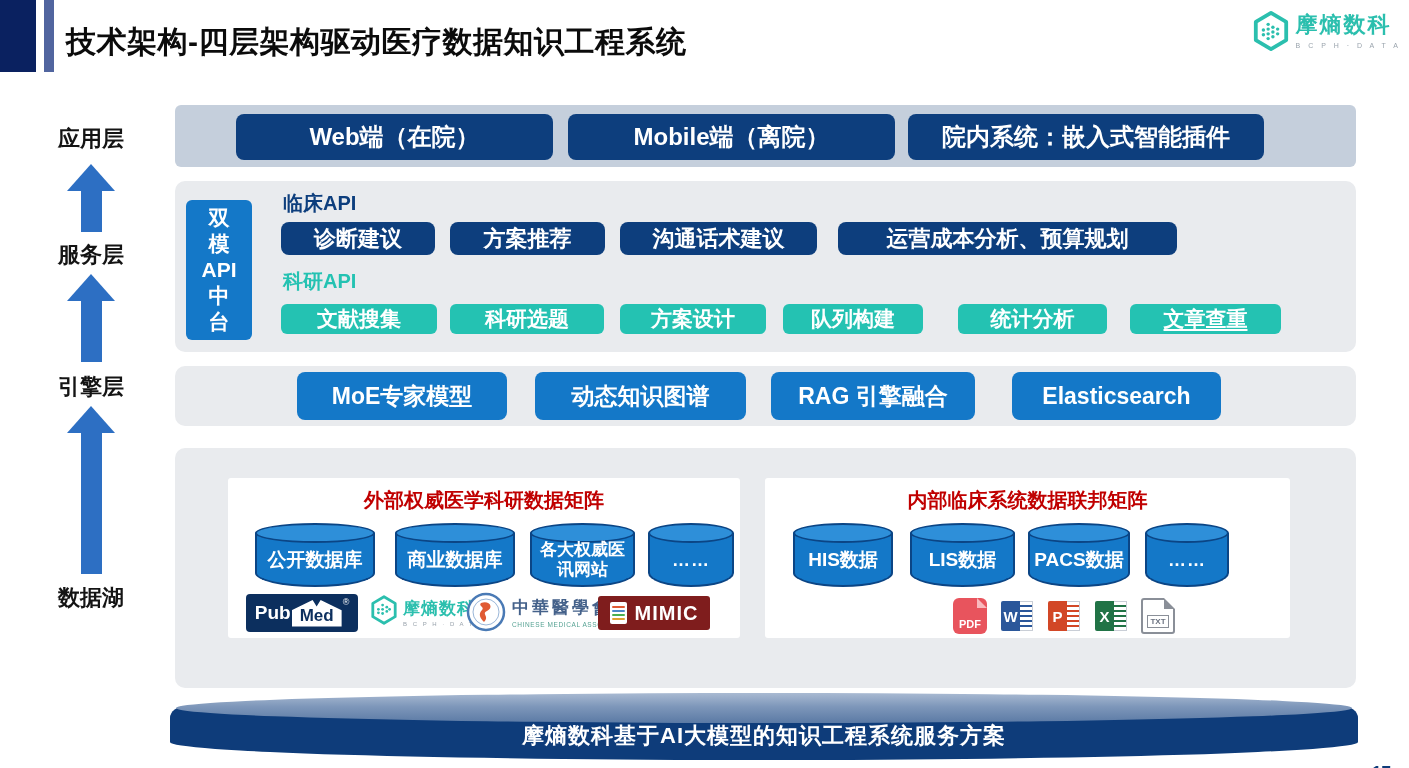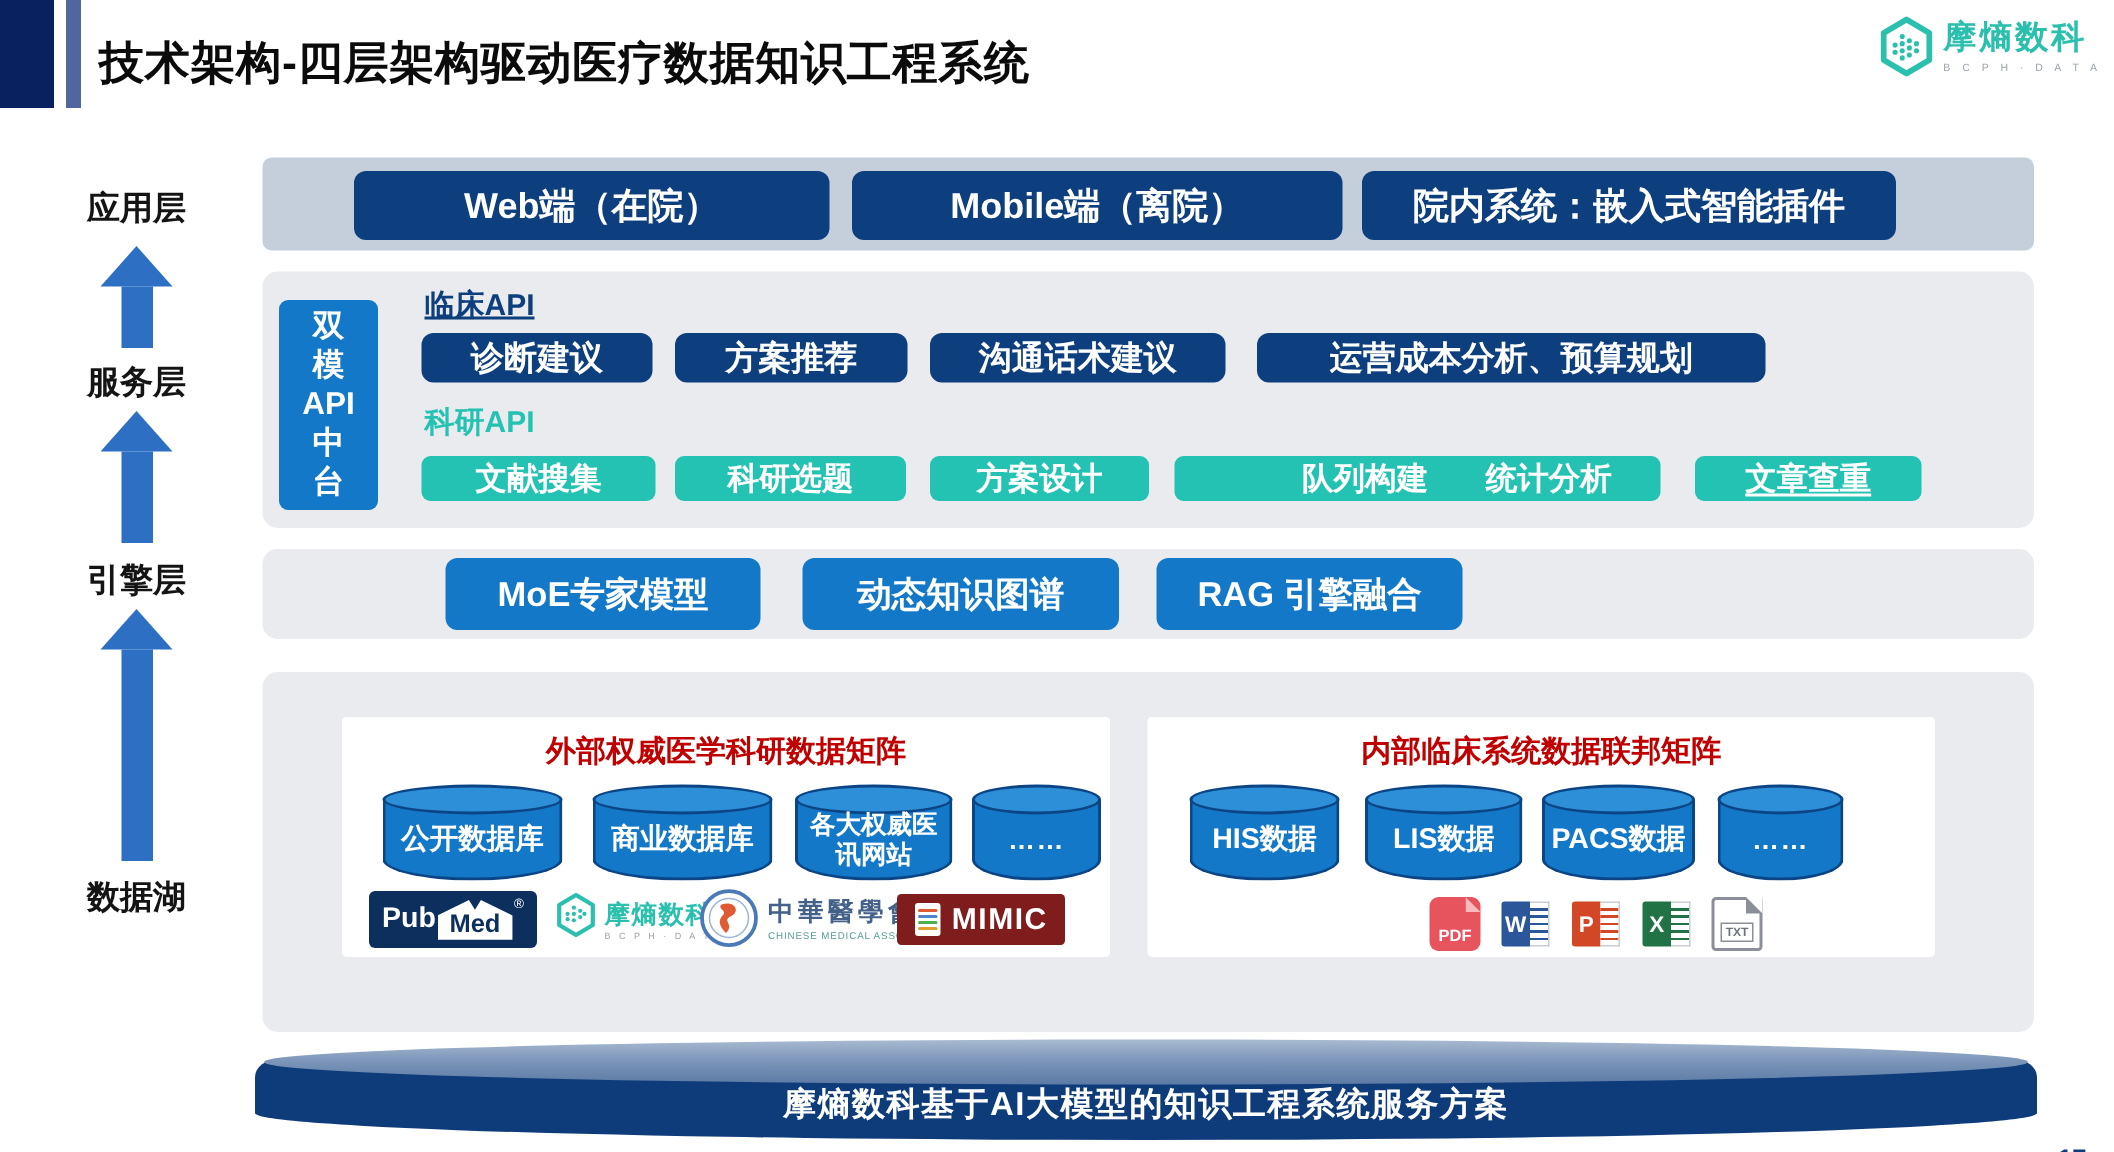--- a/index.html
+++ b/index.html
@@ -142,21 +142,21 @@
     </div>
 
   <div class="band" style="top:181px;height:171px;"></div>
   <div class="hub">
     <span>双</span>
       <span>模</span>
       <span>API</span>
       <span>中</span>
       <span>台</span>
   </div>
-  <div class="api-label" style="left:283px;top:190px;color:#0d3e7d;text-decoration:underline;">临床API</div>
+  <div class="api-label" style="left:283px;top:190px;color:#0d3e7d;">临床API</div>
   <div class="btn btn-navy" style="left:281px;top:222px;width:154px;height:33px;font-size:22px;">
       <span>诊断建议</span>
     </div>
   <div class="btn btn-navy" style="left:450px;top:222px;width:155px;height:33px;font-size:22px;">
       <span>方案推荐</span>
     </div>
   <div class="btn btn-navy" style="left:620px;top:222px;width:197px;height:33px;font-size:22px;">
       <span>沟通话术建议</span>
     </div>
   <div class="btn btn-navy" style="left:838px;top:222px;width:339px;height:33px;font-size:22px;">
@@ -165,39 +165,42 @@
   <div class="api-label" style="left:283px;top:268px;color:#24c2b2;">科研API</div>
   <div class="btn btn-teal" style="left:281px;top:304px;width:156px;height:30px;font-size:21px;">
       <span>文献搜集</span>
     </div>
   <div class="btn btn-teal" style="left:450px;top:304px;width:154px;height:30px;font-size:21px;">
       <span>科研选题</span>
     </div>
   <div class="btn btn-teal" style="left:620px;top:304px;width:146px;height:30px;font-size:21px;">
       <span>方案设计</span>
     </div>
-  <div class="btn btn-teal" style="left:783px;top:304px;width:158px;height:30px;font-size:21px;padding-left:48px;">
+  <div class="btn btn-teal" style="left:783px;top:304px;width:140px;height:30px;font-size:21px;">
       <span>队列构建</span>
     </div>
   <div class="btn btn-teal" style="left:958px;top:304px;width:149px;height:30px;font-size:21px;">
       <span>统计分析</span>
     </div>
   <div class="btn btn-teal" style="left:1130px;top:304px;width:151px;height:30px;font-size:21px;">
       <span class="underline">文章查重</span>
     </div>
 
   <div class="band" style="top:366px;height:60px;"></div>
   <div class="btn btn-blue" style="left:297px;top:372px;width:210px;height:48px;font-size:23px;">
       <span>MoE专家模型</span>
     </div>
   <div class="btn btn-blue" style="left:535px;top:372px;width:211px;height:48px;font-size:23px;">
       <span>动态知识图谱</span>
     </div>
   <div class="btn btn-blue" style="left:771px;top:372px;width:204px;height:48px;font-size:23px;">
       <span>RAG 引擎融合</span>
+    </div>
+  <div class="btn btn-blue" style="left:1012px;top:372px;width:209px;height:48px;font-size:23px;">
+      <span>Elasticsearch</span>
     </div>
 
   <div class="band" style="top:448px;height:240px;"></div>
 
   <div class="panel" style="left:228px;top:478px;width:512px;height:160px;">
     <div class="panel-title">外部权威医学科研数据矩阵</div>
     <div class="cyl" style="left:27px;top:45px;width:120px;height:64px;">
       <div class="cyl-body"></div>
         <div class="cyl-top"></div>
       <div class="cyl-label" style="font-size:19px;">公开数据库</div>

